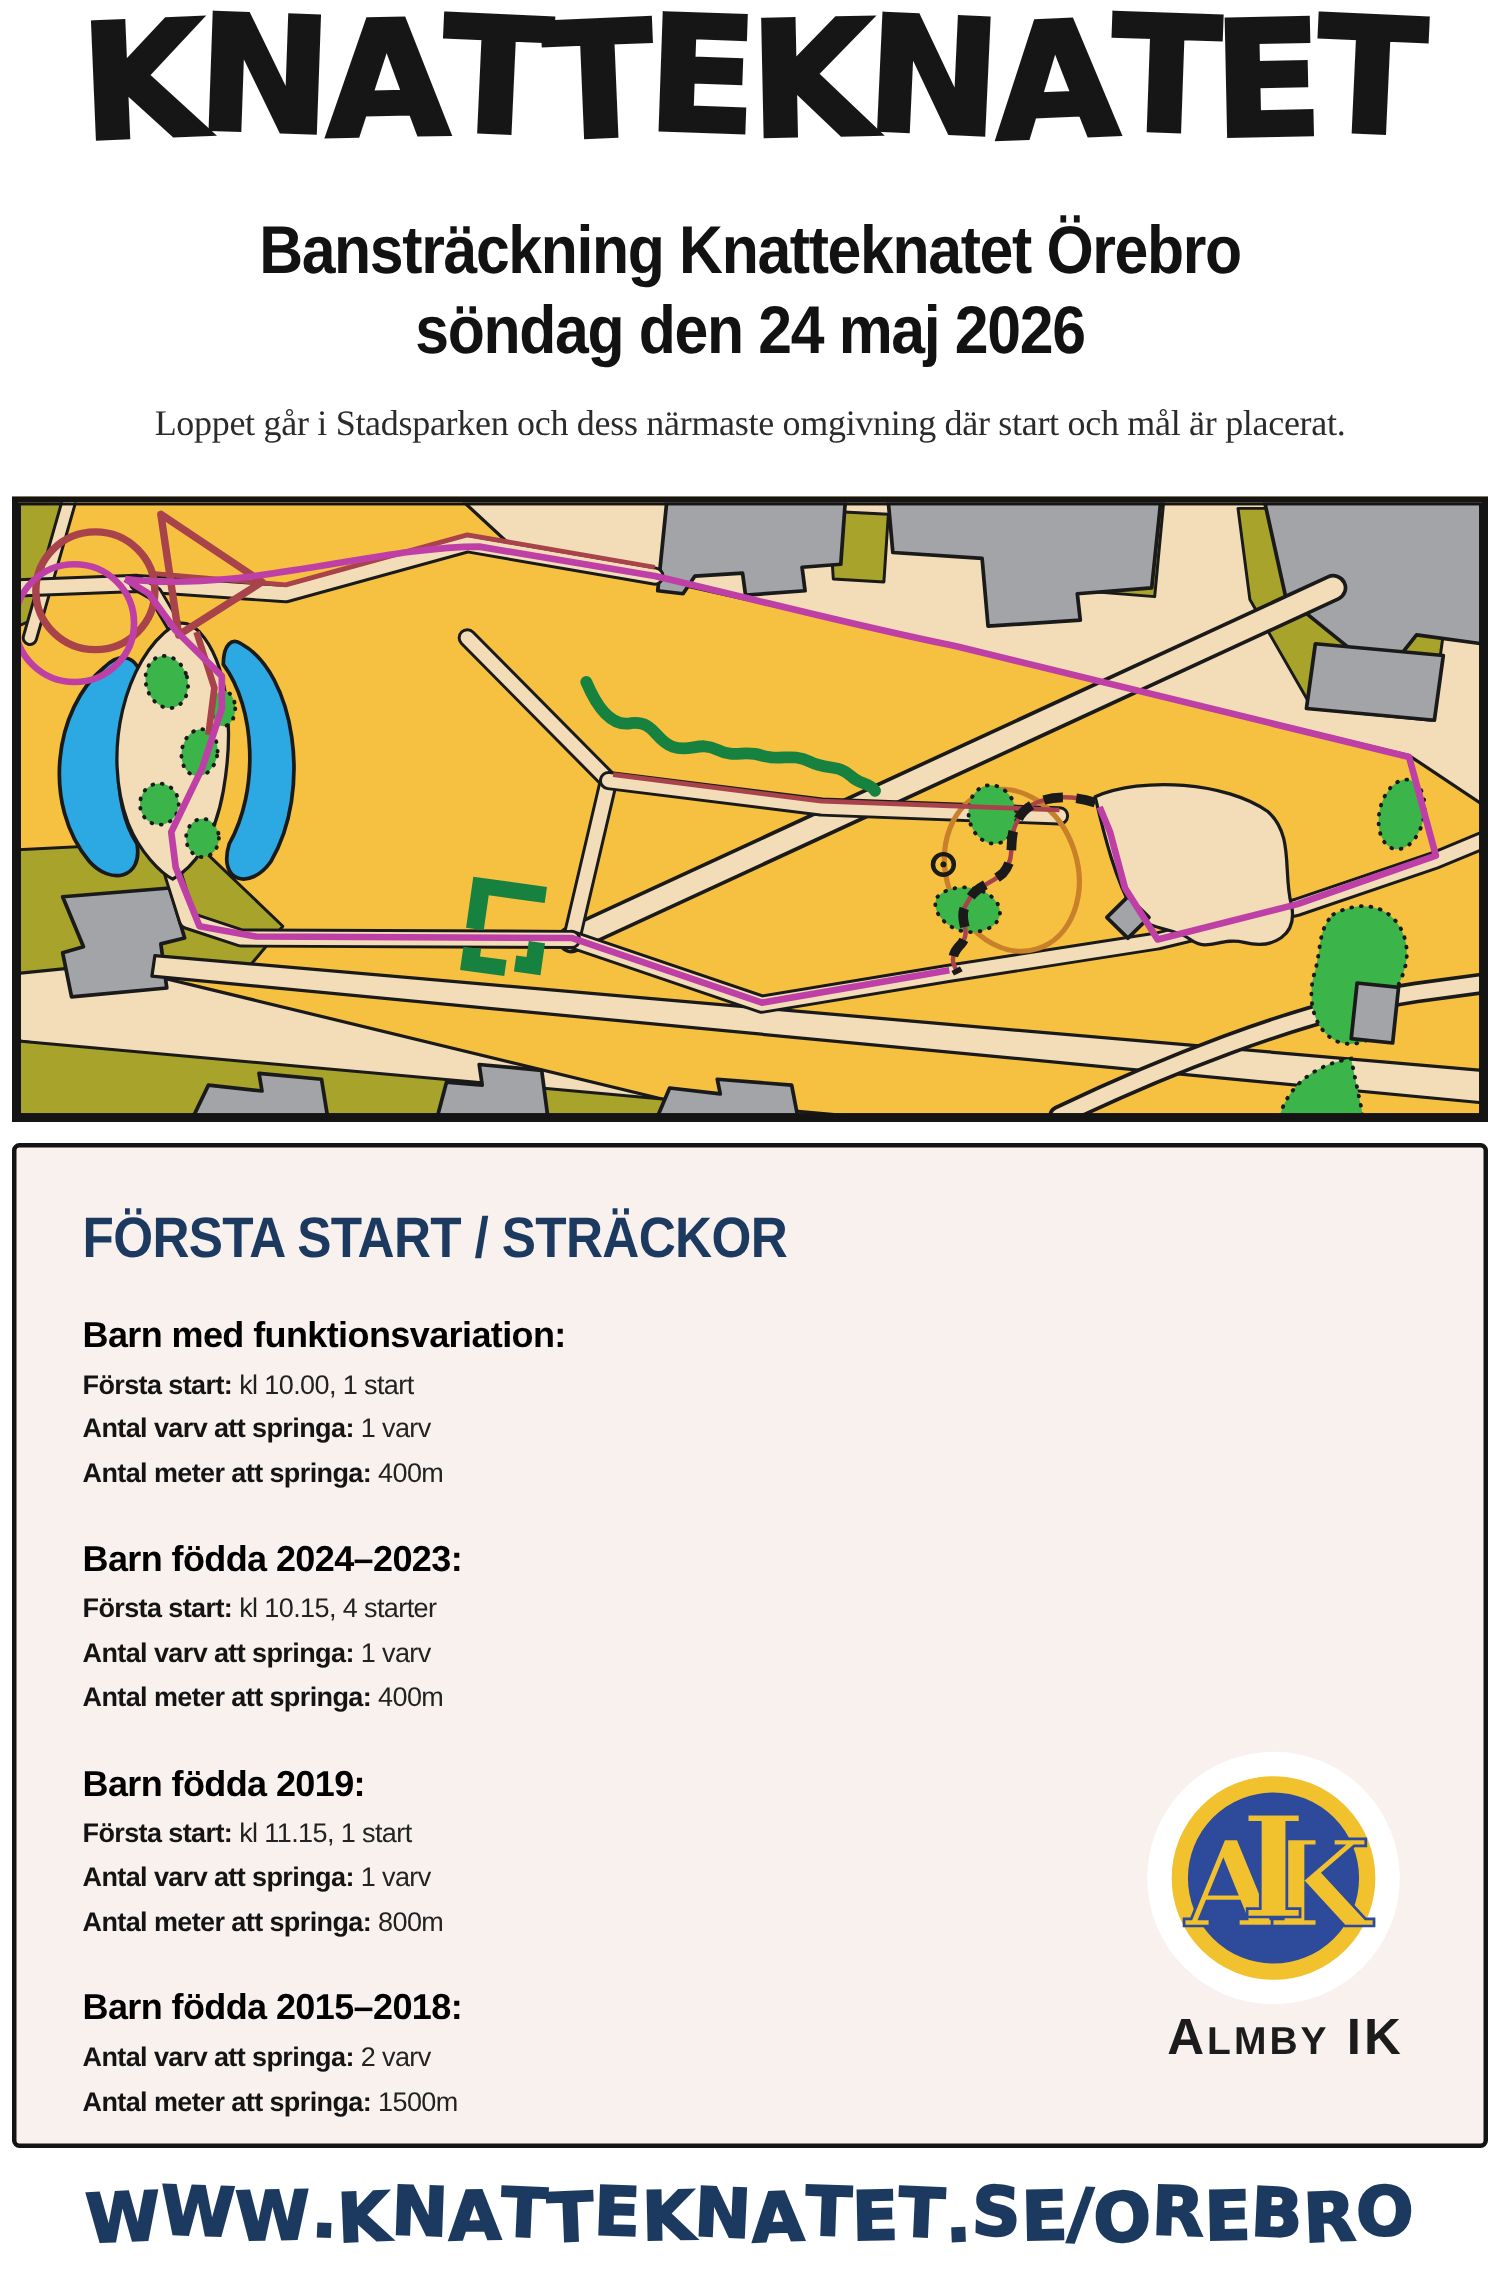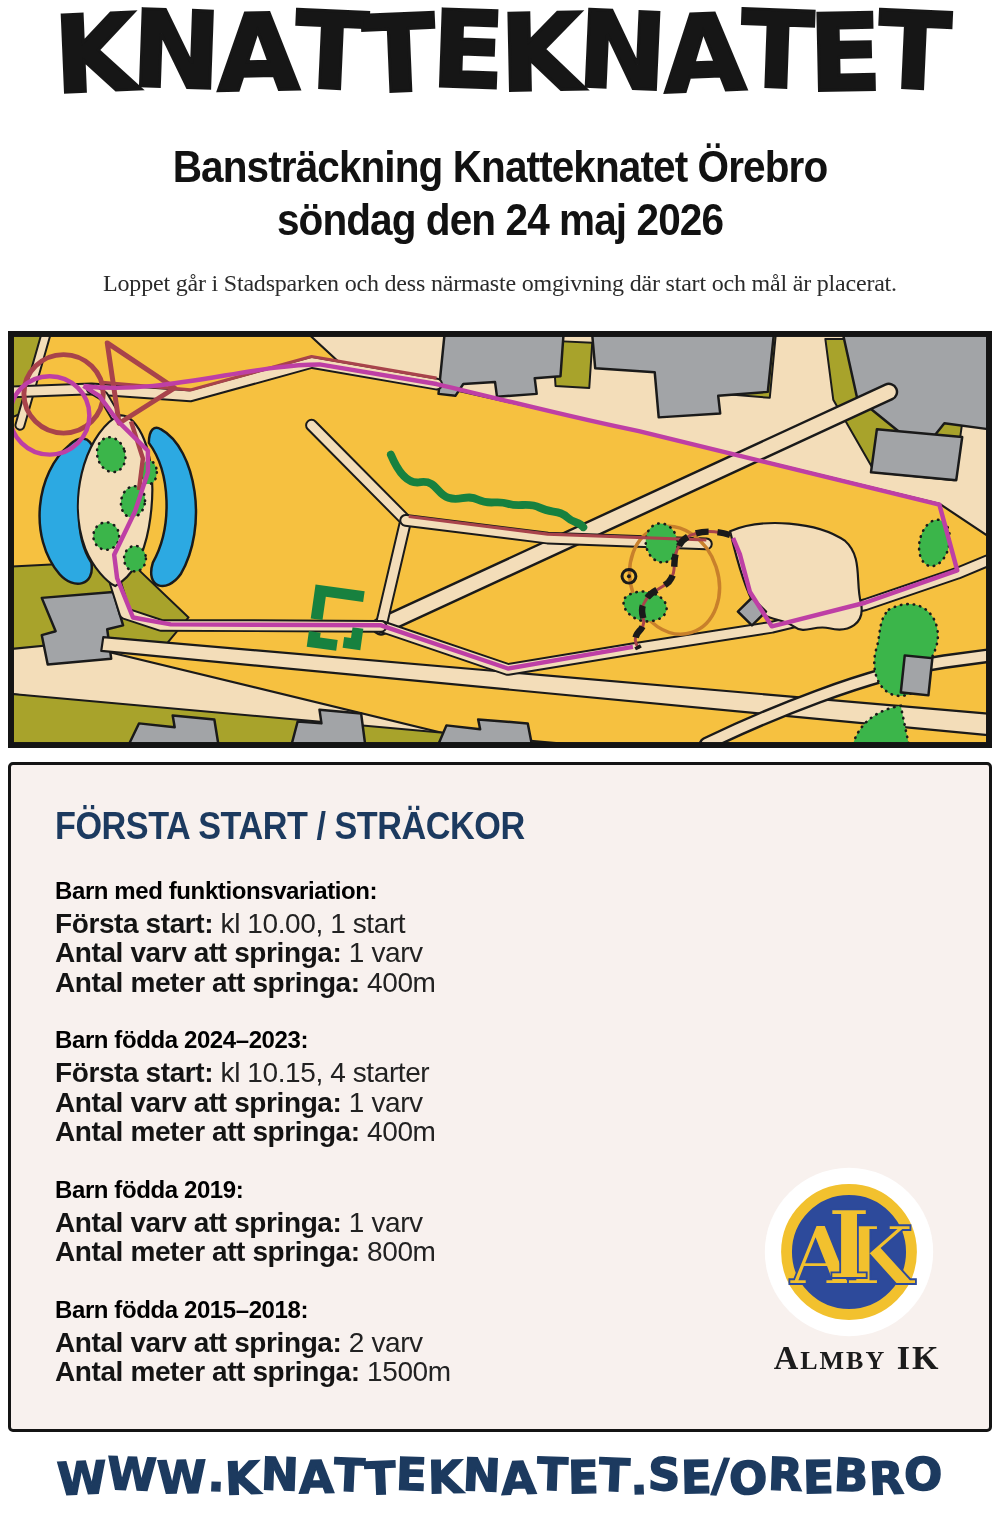--- a/index.html
+++ b/index.html
@@ -73,27 +73,27 @@
     border:3px solid #141414;border-radius:5px;
     padding:40px 44px 0 44px;
   }
   .info-heading{
     font-weight:700;font-size:38px;color:var(--accent-navy);
     letter-spacing:-0.5px;transform:scaleX(0.9);transform-origin:left;
     white-space:nowrap;
   }
   .section{margin-top:29px}
   .section h3{font-size:24px;font-weight:700;color:#000000;letter-spacing:-0.4px;margin-bottom:4px}
-  .row{font-size:28px;line-height:29.5px;color:#222;letter-spacing:-0.4px}
+  .row{font-size:18px;line-height:29.5px;color:#222;letter-spacing:-0.4px}
   .row strong{color:#141414}
   .logo{position:absolute;left:752px;top:401px;width:172px;height:172px}
   .logo svg{display:block;width:100%;height:100%}
   .logo-wordmark{
     position:absolute;left:716px;top:574px;width:260px;text-align:center;
-    font-family:Liberation Serif, serif;
+    font-family:Liberation Sans, sans-serif;
     font-weight:700;color:#1c1c1c;letter-spacing:2px;white-space:nowrap;
   }
   .logo-wordmark .big{font-size:34px}
   .logo-wordmark .small{font-size:26px}
   
   .footer{
     margin-top:18px;text-align:center;
     font-family:"DejaVu Sans","Liberation Sans",sans-serif;
     font-weight:700;font-size:45px;letter-spacing:0.5px;
     color:var(--accent-navy);-webkit-text-stroke:1.5px var(--accent-navy);
@@ -247,20 +247,21 @@
 
   <div class="section">
     <h3>Barn födda 2024–2023:</h3>
     <p class="row"><strong>Första start:</strong> <span>kl 10.15, 4 starter</span></p>
     <p class="row"><strong>Antal varv att springa:</strong> <span>1 varv</span></p>
     <p class="row"><strong>Antal meter att springa:</strong> <span>400m</span></p>
   </div>
 
   <div class="section">
     <h3>Barn födda 2019:</h3>
+    <p class="row"><strong>Första start:</strong> <span>kl 11.15, 1 start</span></p>
     <p class="row"><strong>Antal varv att springa:</strong> <span>1 varv</span></p>
     <p class="row"><strong>Antal meter att springa:</strong> <span>800m</span></p>
   </div>
 
   <div class="section">
     <h3>Barn födda 2015–2018:</h3>
     <p class="row"><strong>Antal varv att springa:</strong> <span>2 varv</span></p>
     <p class="row"><strong>Antal meter att springa:</strong> <span>1500m</span></p>
   </div>
 

